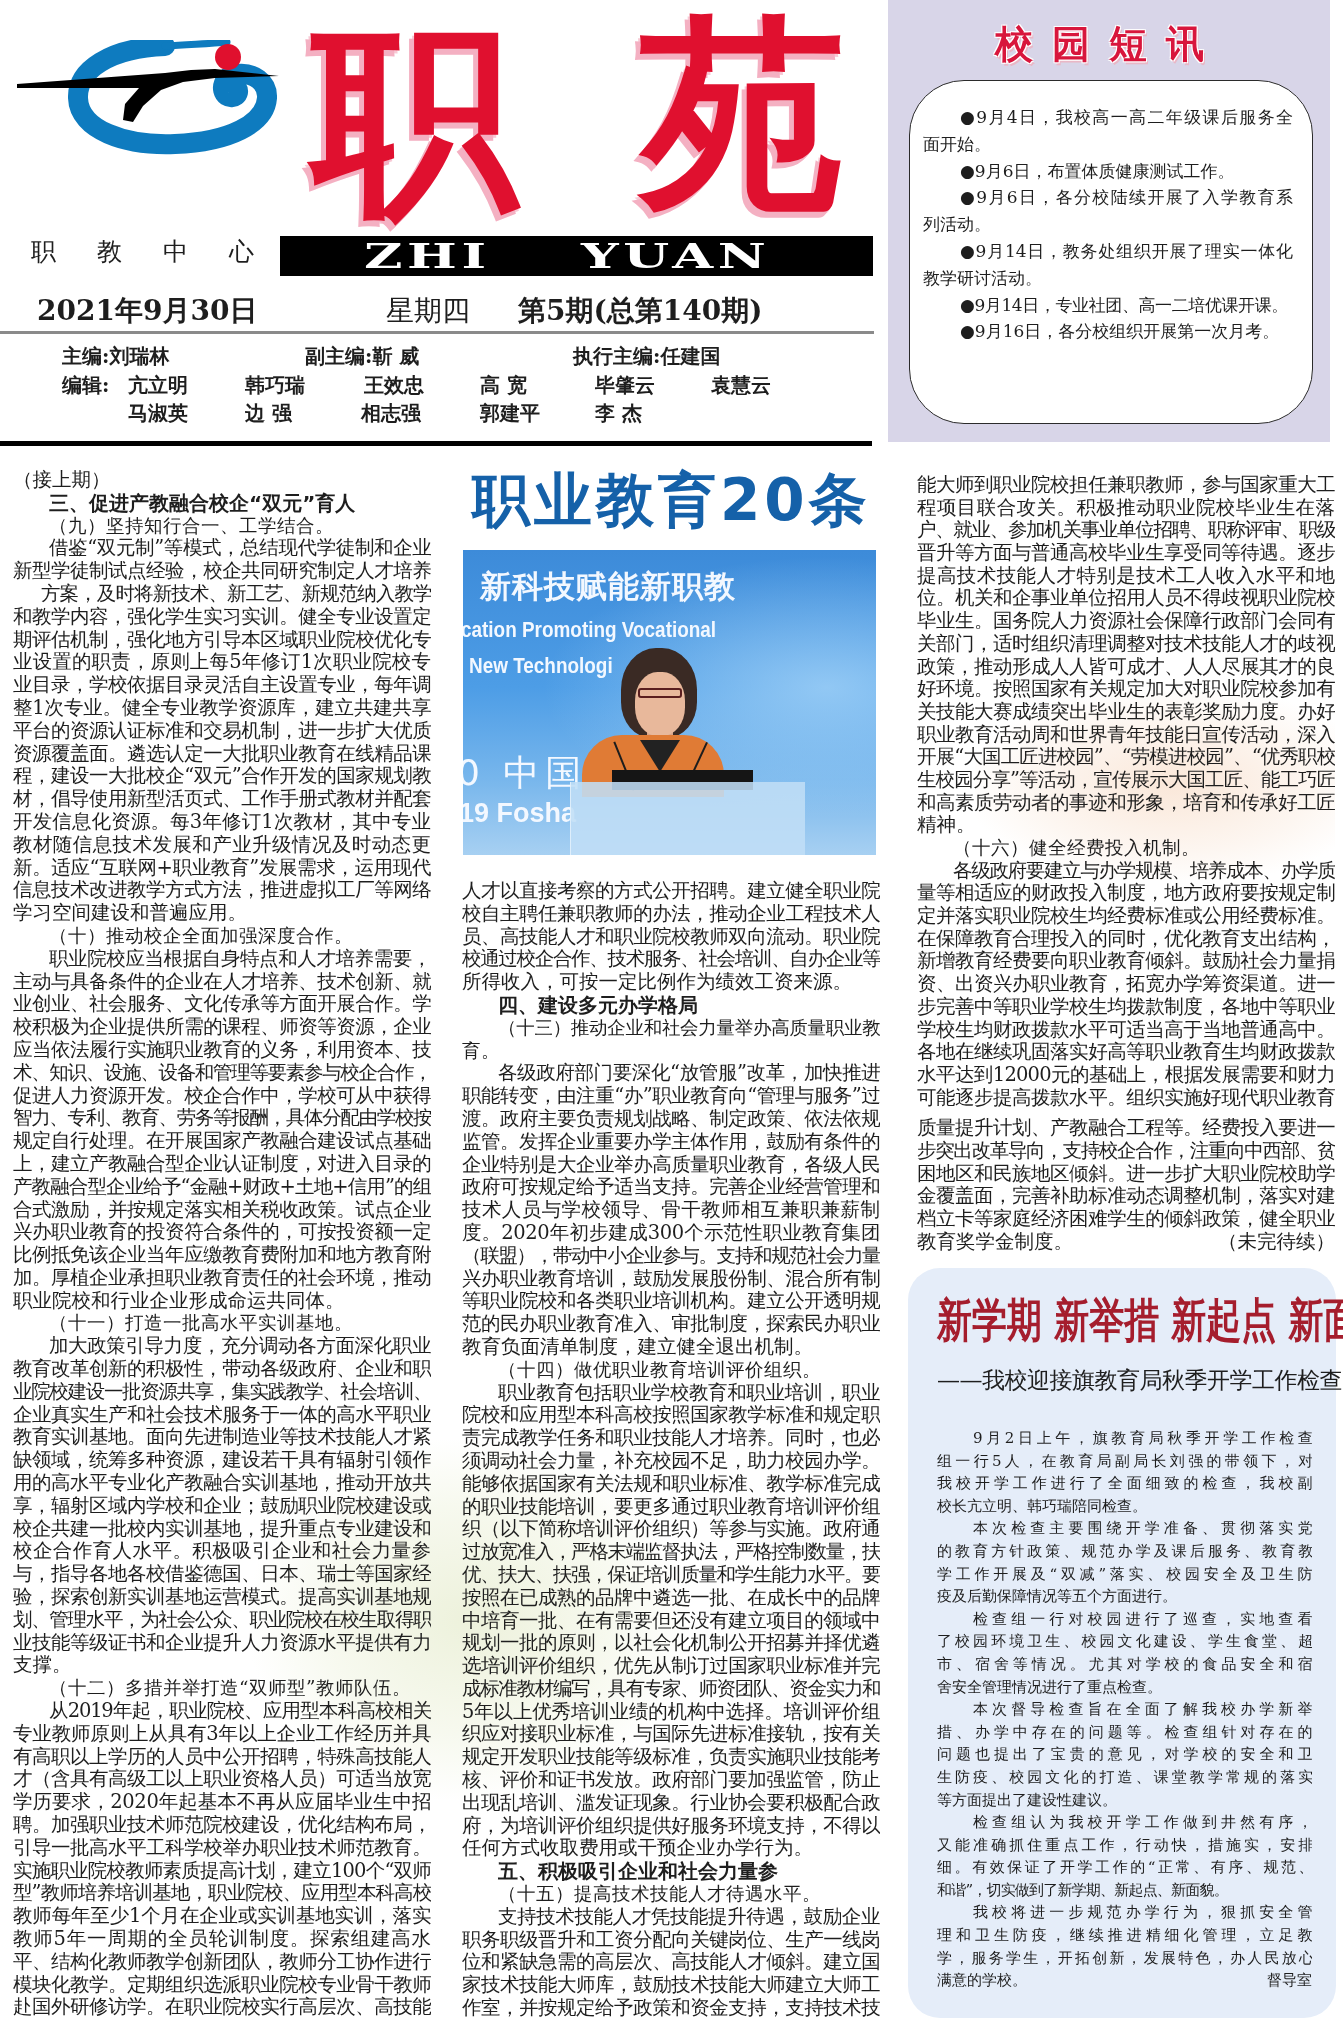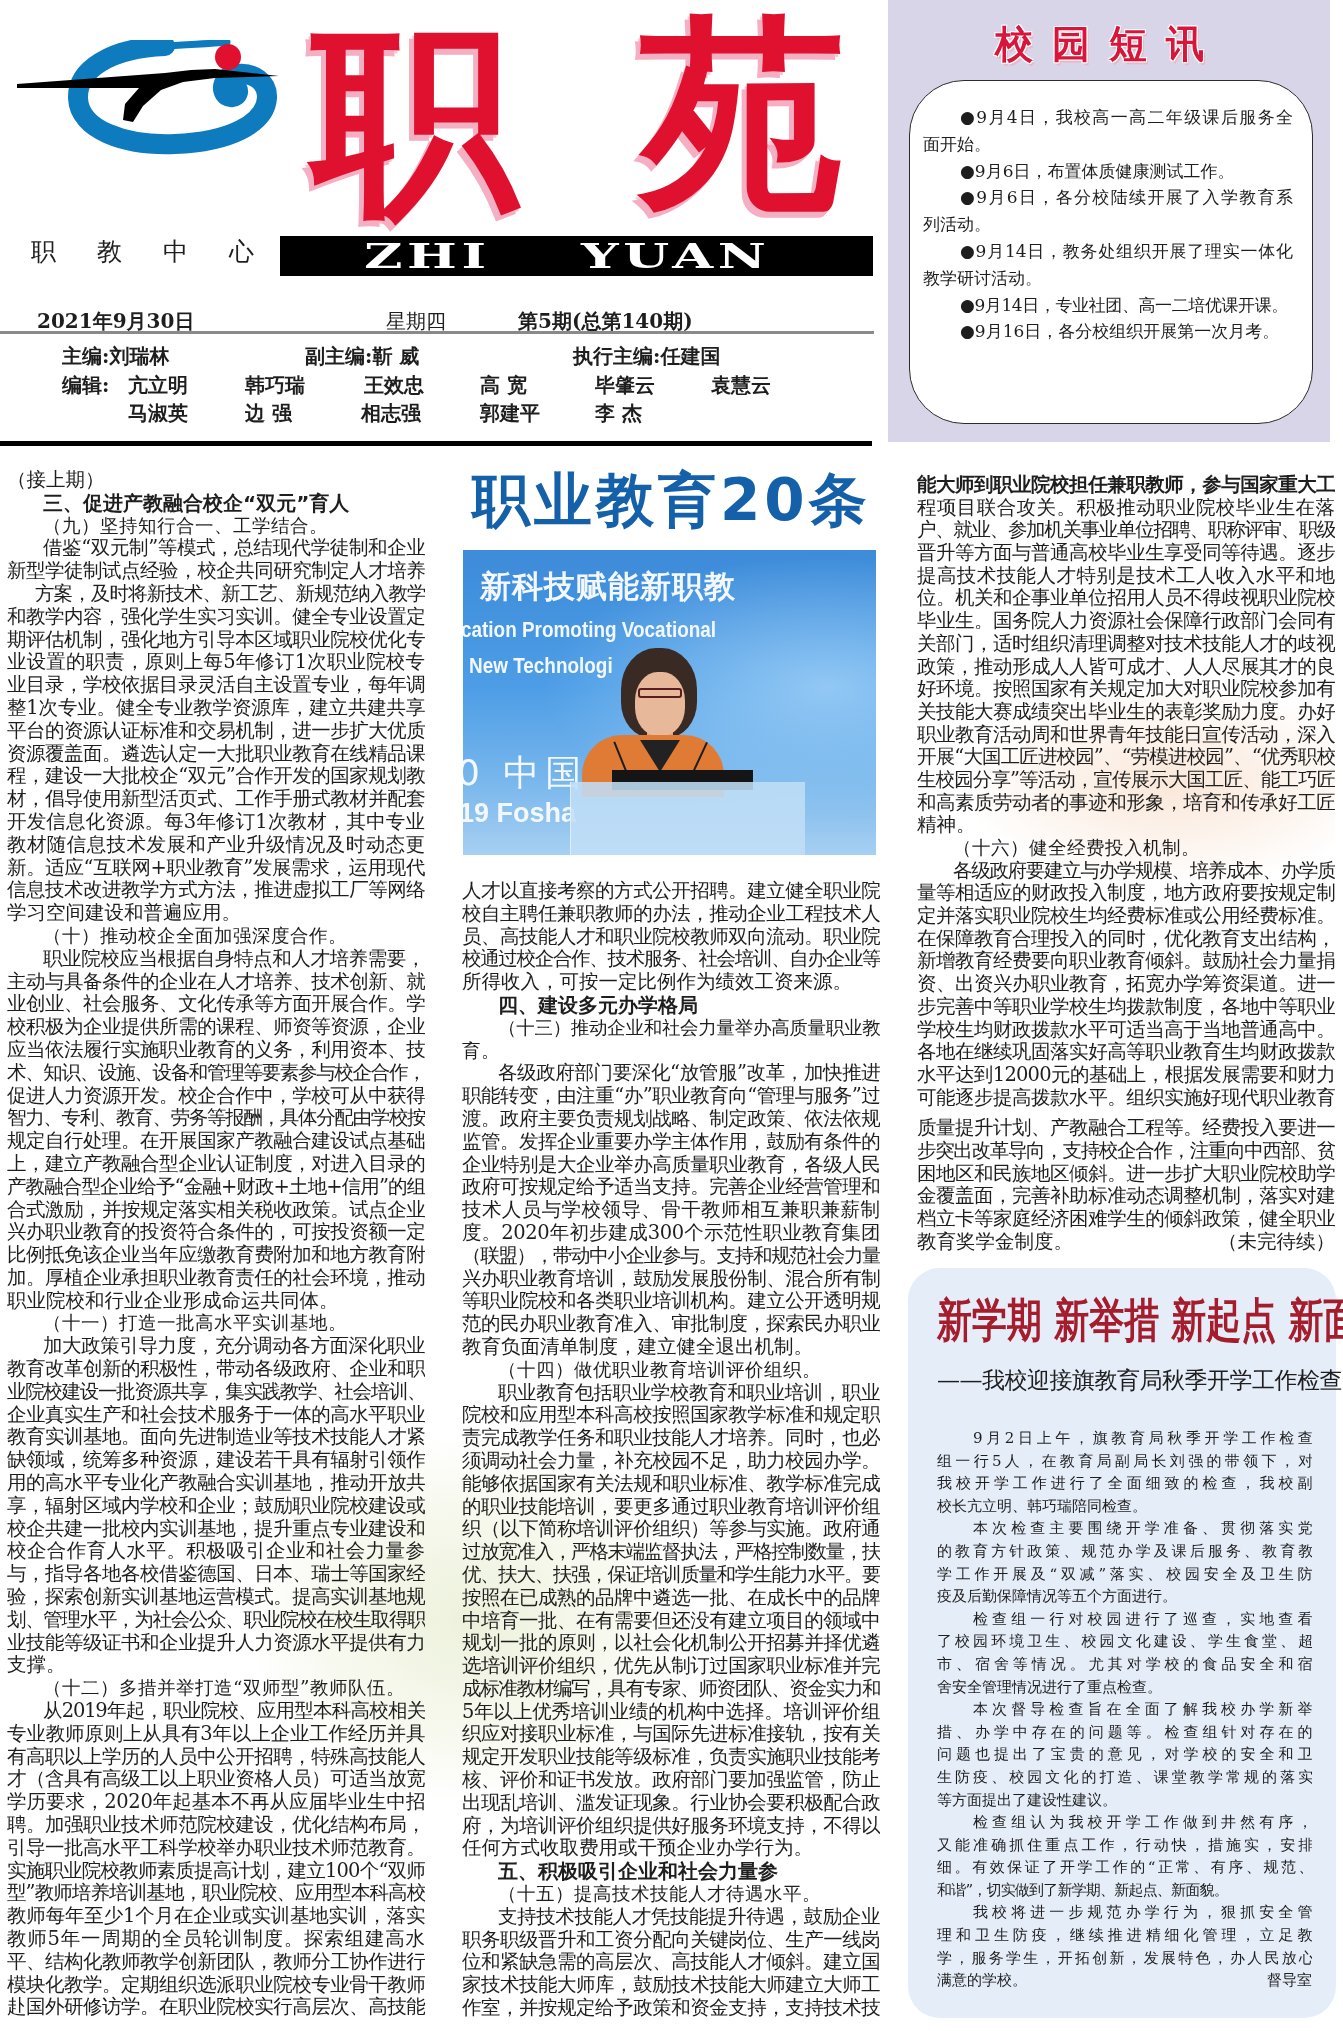--- a/index.html
+++ b/index.html
@@ -14,21 +14,21 @@
 
 .logo{left:15px;top:40px;width:270px;height:115px}
 .mast-char{font-family:"DejaVu Serif",serif;font-weight:bold;font-size:205px;line-height:1;color:#e0102f;text-shadow:-5px 6px 0 #f4b0c2,-2px 3px 0 #f8c9d5}
 #mast-char-1{left:312px;top:16px}
 #mast-char-2{left:640px;top:12px}
 .center-name{left:31px;top:237px;font-family:"DejaVu Sans",sans-serif;font-size:25px;line-height:30px;letter-spacing:41px;white-space:nowrap}
 .pinyin-bar{left:280px;top:236px;width:593px;height:40px;background:#000}
 .pinyin{position:absolute;top:0;color:#fff;font-family:"DejaVu Serif",serif;font-weight:bold;font-size:34px;line-height:40px;letter-spacing:3px;transform:scaleX(1.55);transform-origin:left center;white-space:nowrap}
 #pinyin-1{left:84px}
 #pinyin-2{left:301px}
-.dateline{top:307px;font-size:20px;line-height:28px;font-weight:bold;white-space:nowrap}
+.dateline{top:297px;font-size:28px;line-height:28px;font-weight:bold;white-space:nowrap}
 #date{left:37px}
 #weekday{left:386px;font-weight:normal}
 #issue{left:518px}
 .rule-gray{left:0;top:331px;width:874px;height:3px;background:#8a8a8a}
 .rule-black{left:0;top:441px;width:872px;height:5px;background:#000}
 .ed{font-size:20px;line-height:22px;font-weight:bold;white-space:nowrap}
 .ed-r1{top:345px}.ed-r2{top:374px}.ed-r3{top:402px}
 
 
 .brief-bg{left:888px;top:0;width:442px;height:442px;background:#d8d5e8}
@@ -55,21 +55,21 @@
 .jacket{left:119px;top:185px;width:142px;height:62px;border-radius:40px 40px 0 0;background:#e07b35}
 .shirt{left:177px;top:190px;width:40px;height:32px;background:#222;clip-path:polygon(0 0,100% 0,50% 100%)}
 .mic{width:2px;height:52px;background:#1d1d1d}
 .mic1{left:160px;top:190px;transform:rotate(-22deg)}
 .mic2{left:232px;top:190px;transform:rotate(25deg)}
 .monitor{left:149px;top:220px;width:141px;height:20px;background:#151515}
 .podium{left:107px;top:232px;width:235px;height:73px;background:rgba(192,222,246,.88);border-left:1px solid rgba(255,255,255,.5)}
 
 
 .col{width:418px;font-size:19.5px}
-#col-left{left:7px;top:469px;--lh:22.8px}
+#col-left{left:13px;top:469px;--lh:22.8px}
 #col-mid{left:462px;top:880px;--lh:22.8px}
 #col-right{left:917px;top:474px;--lh:22.7px}
 .ln{height:var(--lh);line-height:var(--lh);overflow:hidden;text-align:justify;text-align-last:justify;word-break:break-all}
 .ln.last{text-align-last:left}
 .ln.indent{padding-left:36px}
 .item .ln.indent{padding-left:37px}
 .heading .ln{font-family:"DejaVu Sans",sans-serif;font-weight:bold;font-size:20px}
 .subheading .ln{font-size:18.5px;letter-spacing:.5px}
 .tail{float:right}
 
@@ -333,21 +333,21 @@
       <div class="para body">
         <div class="ln indent" style="letter-spacing: -0.4px;">支持技术技能人才凭技能提升待遇，鼓励企业</div>
         <div class="ln" style="letter-spacing: -0.8px;">职务职级晋升和工资分配向关键岗位、生产一线岗</div>
         <div class="ln" style="letter-spacing: -0.8px;">位和紧缺急需的高层次、高技能人才倾斜。建立国</div>
         <div class="ln" style="letter-spacing: -0.8px;">家技术技能大师库，鼓励技术技能大师建立大师工</div>
         <div class="ln" style="letter-spacing: -0.8px;">作室，并按规定给予政策和资金支持，支持技术技</div>
       </div>
     </div>
   <div class="abs col" id="col-right">
       <div class="para body">
-        <div class="ln" style="letter-spacing: -0.8px; font-weight: bold;">能大师到职业院校担任兼职教师，参与国家重大工</div>
+        <div class="ln" style="letter-spacing: -0.8px;">能大师到职业院校担任兼职教师，参与国家重大工</div>
         <div class="ln">程项目联合攻关。积极推动职业院校毕业生在落</div>
         <div class="ln" style="letter-spacing: -1.6px;">户、就业、参加机关事业单位招聘、职称评审、职级</div>
         <div class="ln" style="letter-spacing: -0.8px;">晋升等方面与普通高校毕业生享受同等待遇。逐步</div>
         <div class="ln">提高技术技能人才特别是技术工人收入水平和地</div>
         <div class="ln" style="letter-spacing: -0.8px;">位。机关和企事业单位招用人员不得歧视职业院校</div>
         <div class="ln" style="letter-spacing: -0.8px;">毕业生。国务院人力资源社会保障行政部门会同有</div>
         <div class="ln" style="letter-spacing: -0.8px;">关部门，适时组织清理调整对技术技能人才的歧视</div>
         <div class="ln" style="letter-spacing: -0.8px;">政策，推动形成人人皆可成才、人人尽展其才的良</div>
         <div class="ln" style="letter-spacing: -0.8px;">好环境。按照国家有关规定加大对职业院校参加有</div>
         <div class="ln" style="letter-spacing: -0.8px;">关技能大赛成绩突出毕业生的表彰奖励力度。办好</div>

